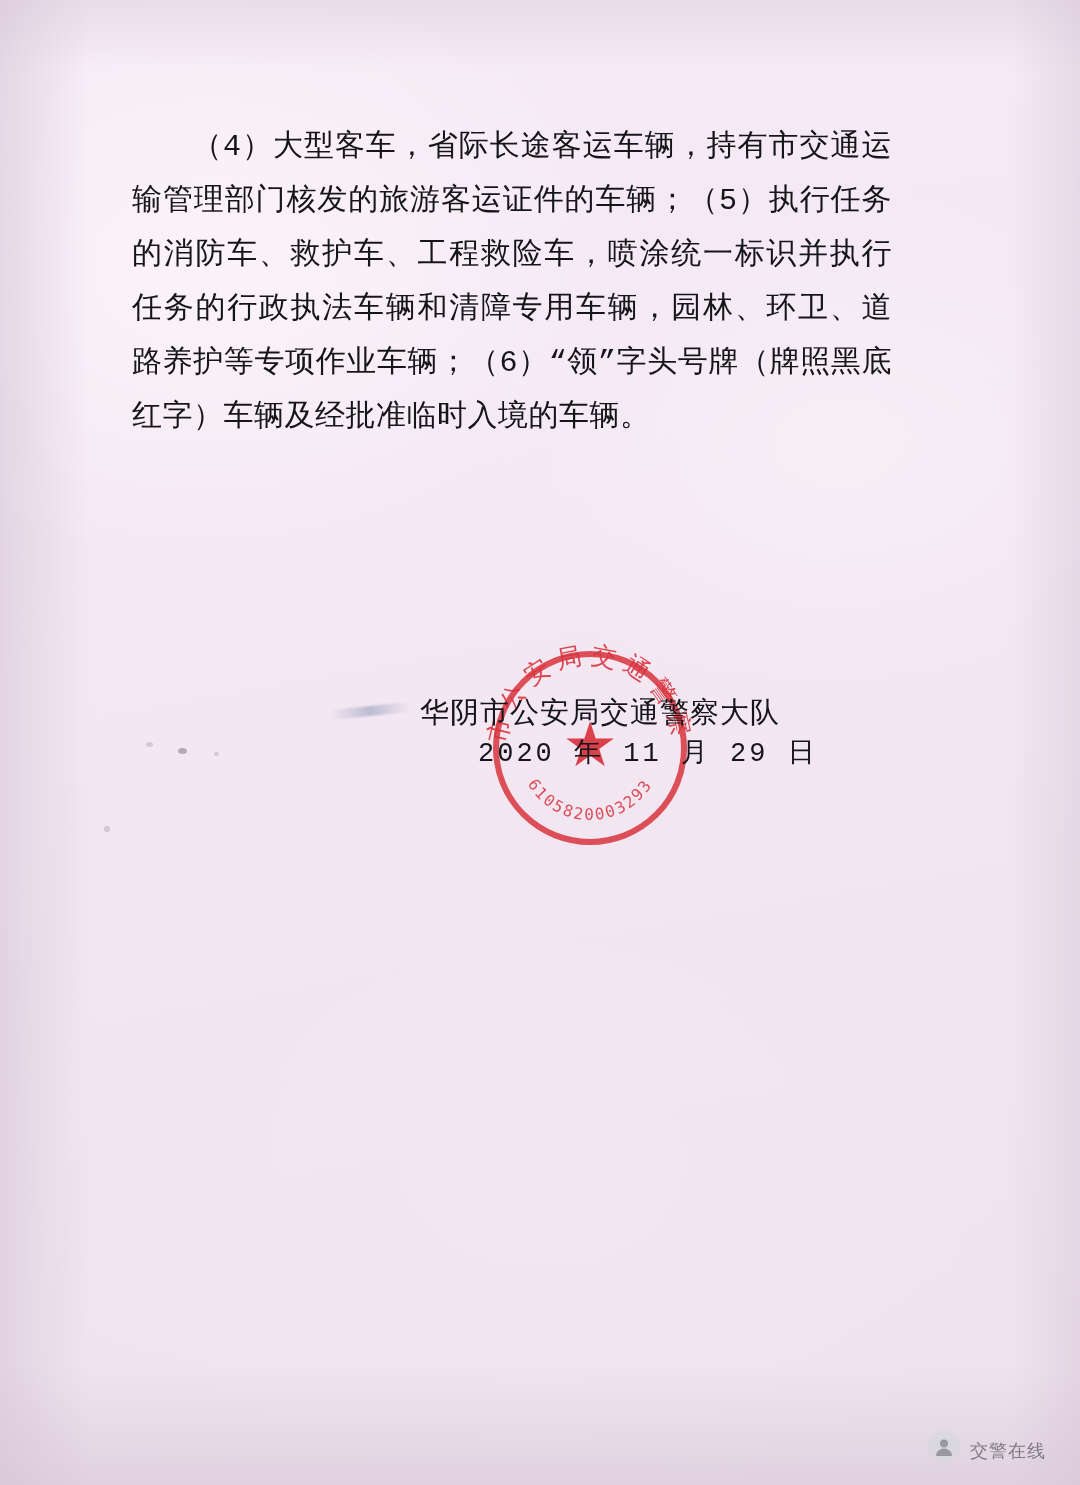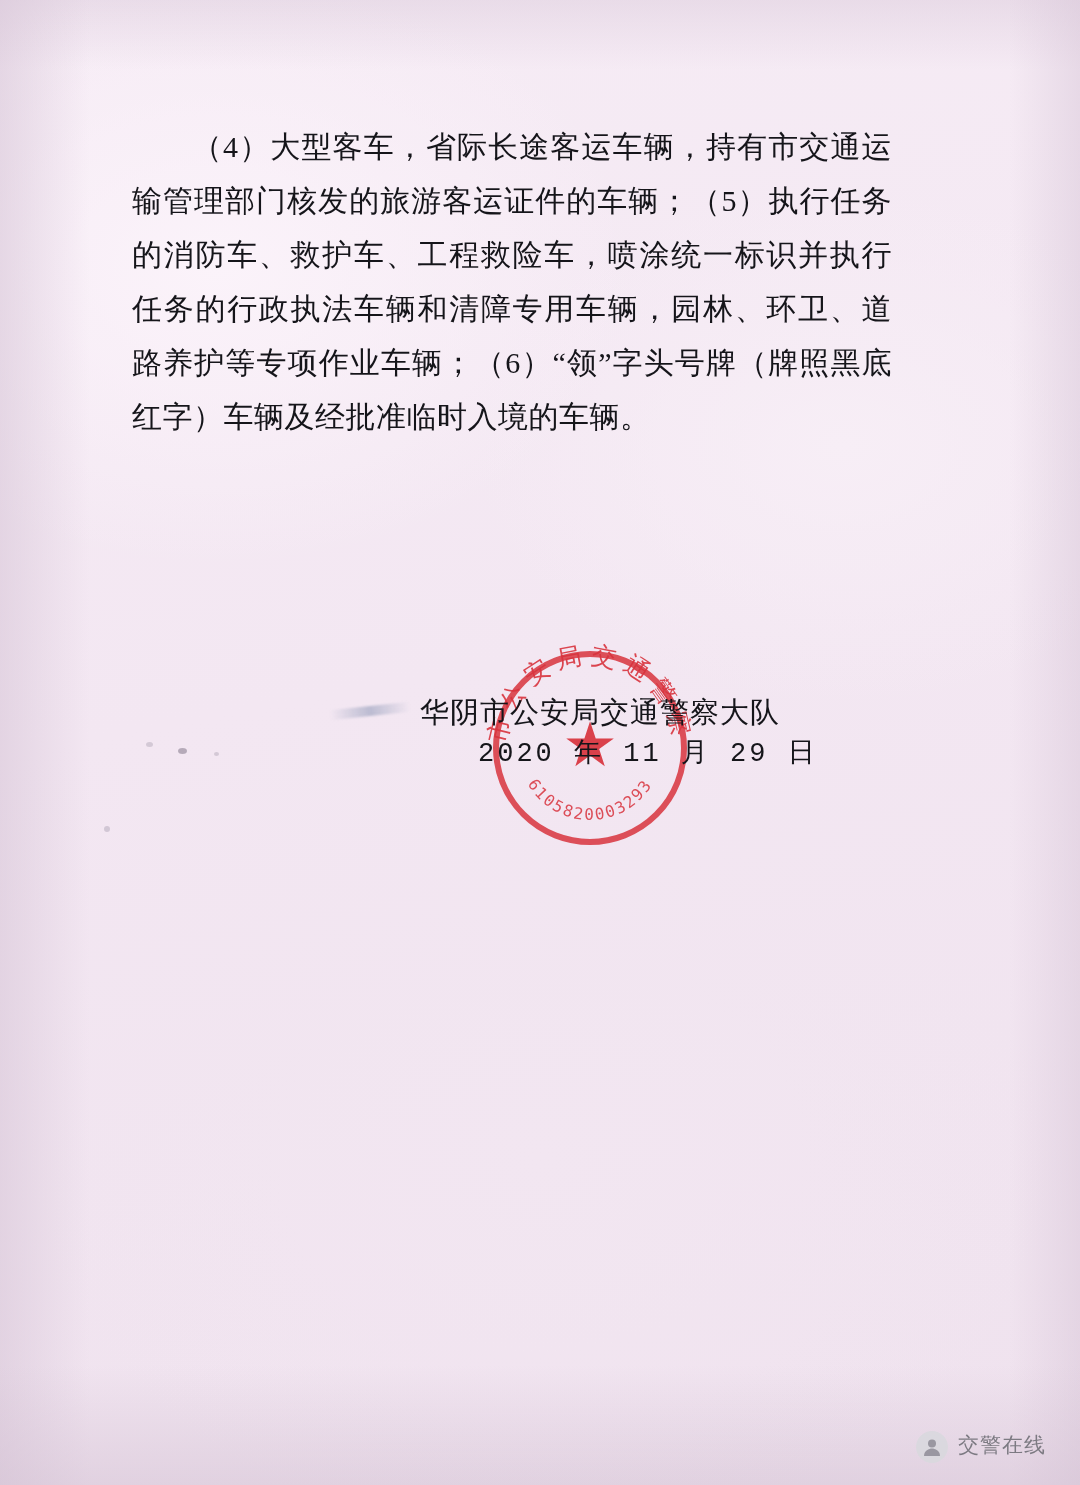--- a/index.html
+++ b/index.html
@@ -57,21 +57,21 @@
   .body-text {
     position: absolute;
     left: 132px;
     top: 120px;
     width: 760px;
     font-size: 30px;
     line-height: 54px;
     color: #15151a;
     letter-spacing: 0.5px;
     text-align: justify;
-    font-family: Liberation Serif, serif;
+    font-family: Liberation Mono, monospace;
   }
   .para {
     margin: 0 0 6px 0;
     white-space: pre-wrap;
   }
   .para.indent {
     text-indent: 60px;
   }
 
   .signature-block {
@@ -127,24 +127,24 @@
     transform: rotate(-6deg);
     filter: blur(1.2px);
   }
 
   
   .watermark {
     position: absolute;
     right: 34px;
     bottom: 22px;
     display: flex;
-    align-items: flex-start;
+    align-items: flex-end;
     gap: 10px;
     color: #6b6b72;
-    font-size: 21px;
+    font-size: 18px;
     font-family: "Liberation Sans", sans-serif;
     opacity: 0.85;
   }
   .wm-avatar {
     width: 32px;
     height: 32px;
     border-radius: 50%;
     background: #d9d9de;
     display: flex;
     align-items: center;

